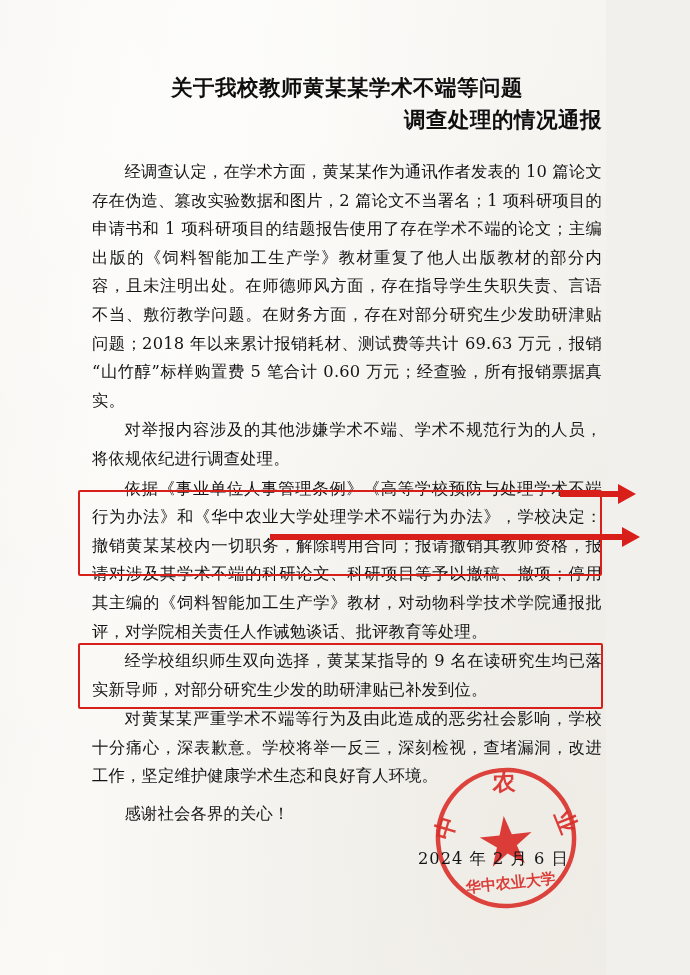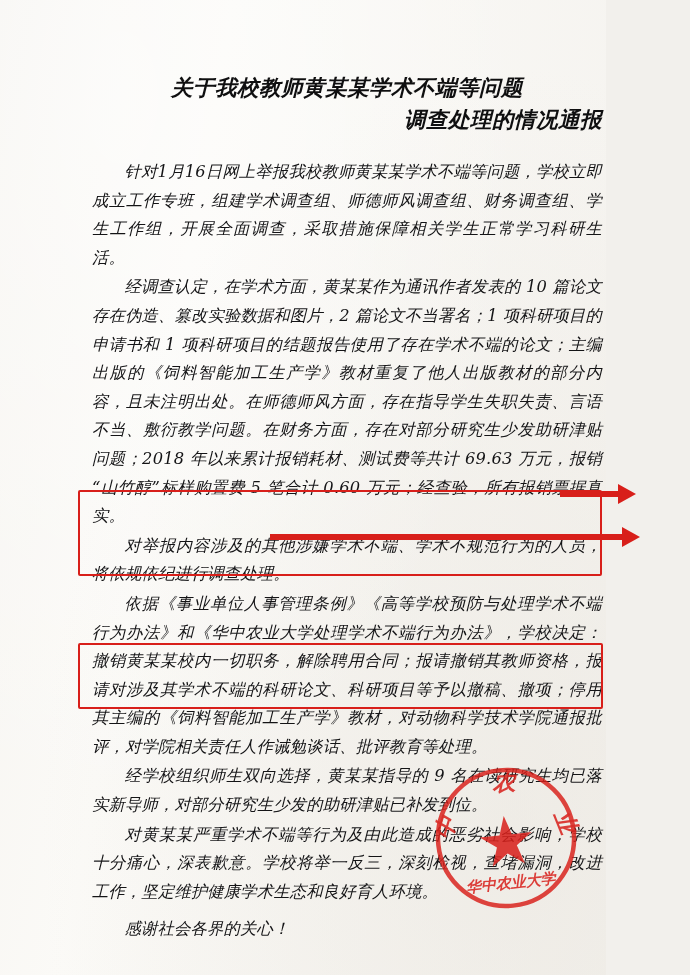--- a/index.html
+++ b/index.html
@@ -12,21 +12,20 @@
     background: #f2f0ec;
     font-family: "DejaVu Serif", "Liberation Serif", serif;
     overflow: hidden;
   }
   .page {
     position: relative;
     width: 606px;
     height: 975px;
     background: linear-gradient(100deg, #f6f4f0 0%, #fbfaf7 30%, #f4f2ee 100%);
     box-sizing: border-box;
-    font-style: italic;
   }
   .paper-texture {
     position: absolute;
     inset: 0;
     background:
       radial-gradient(ellipse at 20% 10%, rgba(255,255,255,0.55), rgba(255,255,255,0) 60%),
       radial-gradient(ellipse at 85% 85%, rgba(232,228,220,0.5), rgba(255,255,255,0) 65%);
     pointer-events: none;
   }
   .content {
@@ -137,21 +136,20 @@
 <div class="page">
   <div class="paper-texture"></div>
 
   <div class="content">
     <div class="title">
       <span>关于我校教师黄某某学术不端等问题</span>
       <span class="line2">调查处理的情况通报</span>
     </div>
 
     <div class="body-text">
-      <p class="para">针对1月16日网上举报我校教师黄某某学术不端等问题，学校立即成立工作专班，组建学术调查组、师德师风调查组、财务调查组、学生工作组，开展全面调查，采取措施保障相关学生正常学习科研生活。</p>
       <p class="para">经调查认定，在学术方面，黄某某作为通讯作者发表的 10 篇论文存在伪造、篡改实验数据和图片，2 篇论文不当署名；1 项科研项目的申请书和 1 项科研项目的结题报告使用了存在学术不端的论文；主编出版的《饲料智能加工生产学》教材重复了他人出版教材的部分内容，且未注明出处。在师德师风方面，存在指导学生失职失责、言语不当、敷衍教学问题。在财务方面，存在对部分研究生少发助研津贴问题；2018 年以来累计报销耗材、测试费等共计 69.63 万元，报销“山竹醇”标样购置费 5 笔合计 0.60 万元；经查验，所有报销票据真实。</p>
       <p class="para">对举报内容涉及的其他涉嫌学术不端、学术不规范行为的人员，将依规依纪进行调查处理。</p>
       <p class="para">依据《事业单位人事管理条例》《高等学校预防与处理学术不端行为办法》和《华中农业大学处理学术不端行为办法》，学校决定：撤销黄某某校内一切职务，解除聘用合同；报请撤销其教师资格，报请对涉及其学术不端的科研论文、科研项目等予以撤稿、撤项；停用其主编的《饲料智能加工生产学》教材，对动物科学技术学院通报批评，对学院相关责任人作诫勉谈话、批评教育等处理。</p>
       <p class="para">经学校组织师生双向选择，黄某某指导的 9 名在读研究生均已落实新导师，对部分研究生少发的助研津贴已补发到位。</p>
       <p class="para">对黄某某严重学术不端等行为及由此造成的恶劣社会影响，学校十分痛心，深表歉意。学校将举一反三，深刻检视，查堵漏洞，改进工作，坚定维护健康学术生态和良好育人环境。</p>
       <p class="closing">感谢社会各界的关心！</p>
     </div>
   </div>
 
   <div class="redbox b1"></div>
@@ -173,13 +171,14 @@
         <path id="sealArcTop" d="M 20 84 A 56 56 0 0 1 132 84" fill="none"></path>
         <text font-size="23" font-weight="bold" fill="#d81f1a" font-family="'DejaVu Serif',serif" opacity="0.92">
           <textPath href="#sealArcTop" startOffset="6%">中　　农　　业　　大</textPath>
         </text>
         <polygon points="76,54 82.2,72.8 102,72.8 86,84.4 92.2,103.2 76,91.6 59.8,103.2 66,84.4 50,72.8 69.8,72.8" fill="#d81f1a" opacity="0.93"></polygon>
         <text x="76" y="126" text-anchor="middle" font-size="15" font-weight="bold" fill="#d81f1a" font-family="'DejaVu Serif',serif" opacity="0.92">华中农业大学</text>
       </g>
     </svg>
   </div>
 
+  <div class="date-line">2024 年 2 月 6 日</div>
 </div>
 
 </body></html>

